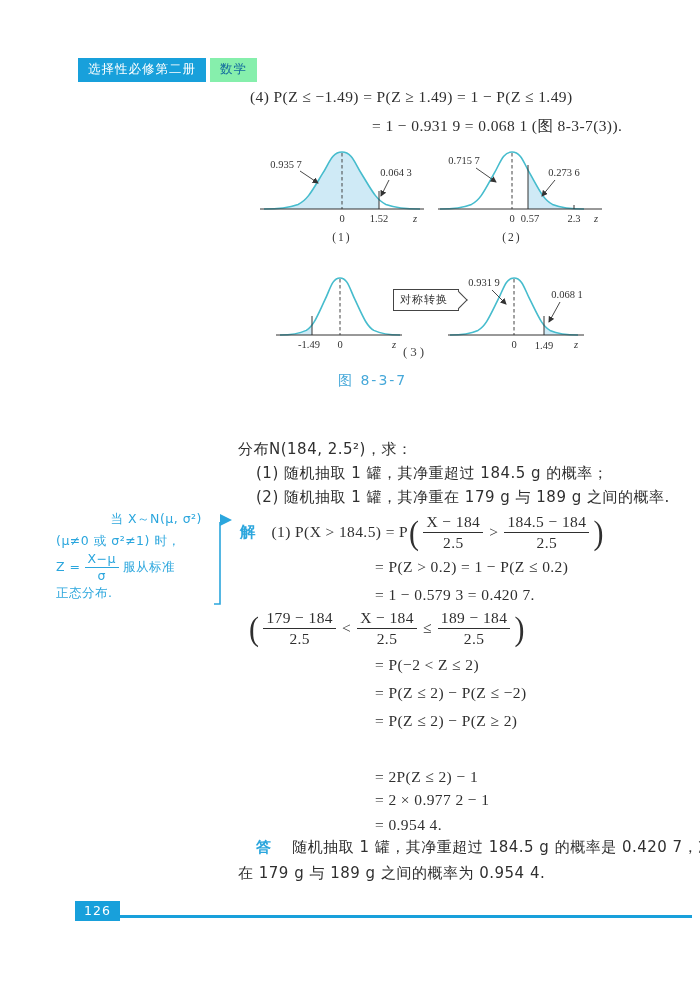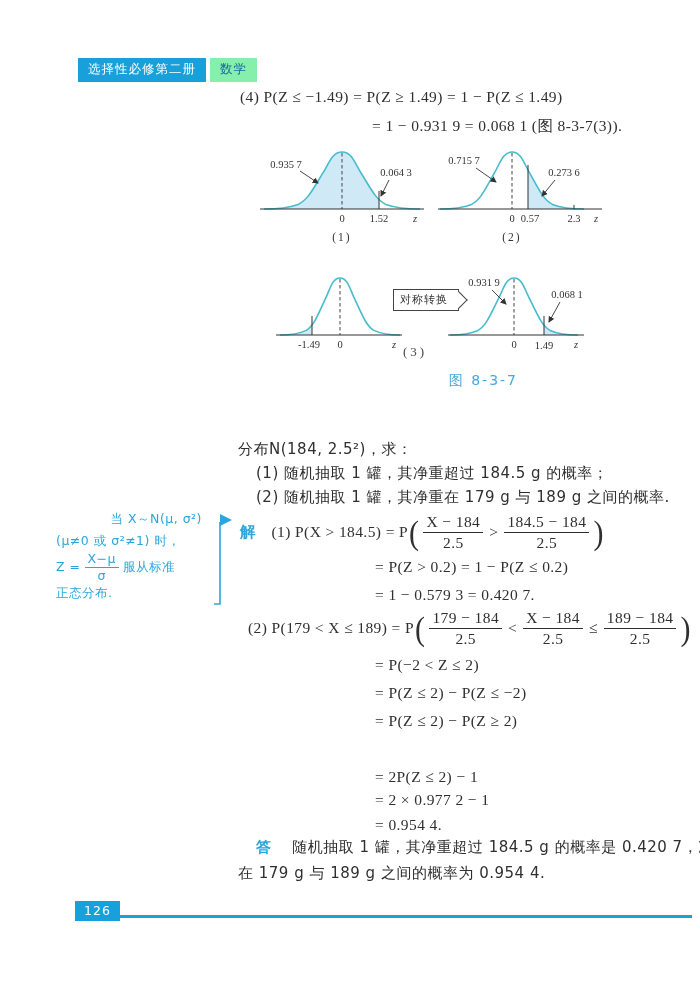--- a/index.html
+++ b/index.html
@@ -24,21 +24,21 @@
   .ex-badge{display:inline-block;background:#b3ddf3;color:#b43526;font-weight:bold;
             padding:1px 9px 2px;margin-right:14px;font-size:14.5px;letter-spacing:2px;}
   
   .note{position:absolute;left:56px;top:508px;width:172px;color:#2ba6dd;font-size:12.5px;
         line-height:22px;letter-spacing:0.5px;}
   .note .l1{text-align:right;padding-right:26px;}
   .note .frac{margin:0 4px;line-height:1.1;}
   .note .frac .fn{border-bottom-color:#2ba6dd;}
   .note-marker{position:absolute;left:214px;top:512px;}
   
-  .fig-caption{position:absolute;left:338px;top:372px;width:180px;text-align:right;
+  .fig-caption{position:absolute;left:338px;top:372px;width:180px;text-align:left;
                color:#46a8d9;font-size:14px;letter-spacing:2px;}
   .sub-label{position:absolute;font-size:13px;color:#444;letter-spacing:3px;text-align:center;
              font-family:"Liberation Serif",serif;}
   
   .tr-badge{position:absolute;left:393px;top:289px;border:1.2px solid #444;color:#333;
             font-size:11px;padding:2px 10px 3px 6px;letter-spacing:1px;background:#fff;}
   .tr-badge .tip{position:absolute;right:-7px;top:50%;width:12px;height:12px;
                  transform:translateY(-50%) rotate(45deg);border-top:1.2px solid #444;
                  border-right:1.2px solid #444;background:#fff;}
   
@@ -58,21 +58,21 @@
         <path d="M0,0 L10,5 L0,10 z" fill="#333"></path>
       </marker>
     </defs>
   </svg>
 
   <div class="header">
     <span class="badge-solid">选择性必修第二册</span>
     <span class="badge-light">数学</span>
   </div>
 
-  <div class="eq" style="left:240px;top:88px;">(4) P(Z ≤ −1.49) = P(Z ≥ 1.49) = 1 − P(Z ≤ 1.49)</div>
+  <div class="eq" style="left:250px;top:88px;">(4) P(Z ≤ −1.49) = P(Z ≥ 1.49) = 1 − P(Z ≤ 1.49)</div>
   <div class="eq" style="left:372px;top:116px;">= 1 − 0.931 9 = 0.068 1 (图 8-3-7(3)).</div>
 
   <svg style="position:absolute;left:258px;top:144px;" width="170" height="100" viewBox="0 0 170 100">
     <defs>
         <clipPath id="clip1">
           <rect x="0" y="0" width="121" height="100"></rect>
         </clipPath>
       </defs>
     <path clip-path="url(#clip1)" fill="#cfeaf6" d="M6,65 C20.6,65 30.3,63.9 40.1,60.4 C49.8,55.9 54.7,45.6 64.5,29.7 C71.1,19.4 73.8,8 84,8 C94.2,8 96.9,19.4 103.5,29.7 C113.3,45.6 118.2,55.9 127.9,60.4 C137.7,63.9 147.4,65 162,65 Z"></path>
     <path fill="none" stroke="#46bccd" stroke-width="1.6" d="M6,65 C20.6,65 30.3,63.9 40.1,60.4 C49.8,55.9 54.7,45.6 64.5,29.7 C71.1,19.4 73.8,8 84,8 C94.2,8 96.9,19.4 103.5,29.7 C113.3,45.6 118.2,55.9 127.9,60.4 C137.7,63.9 147.4,65 162,65"></path>
@@ -191,21 +191,20 @@
     <span class="frac">
       <span class="fn">184.5 − 184</span>
       <span class="fd">2.5</span>
     </span>
     <span class="bigp">)</span>
   </div>
   <div class="eq" style="left:375px;top:558px;">= P(Z &gt; 0.2) = 1 − P(Z ≤ 0.2)</div>
   <div class="eq" style="left:375px;top:586px;">= 1 − 0.579 3 = 0.420 7.</div>
 
   <div class="eq eq-frac-line" style="left:248px;top:608px;height:40px;">
-    <span>(2) P(179 &lt; X ≤ 189) = P</span>
     <span class="bigp">(</span>
     <span class="frac">
       <span class="fn">179 − 184</span>
       <span class="fd">2.5</span>
     </span>
     <span style="margin:0 3px;">&lt;</span>
     <span class="frac">
       <span class="fn">X − 184</span>
       <span class="fd">2.5</span>
     </span>

